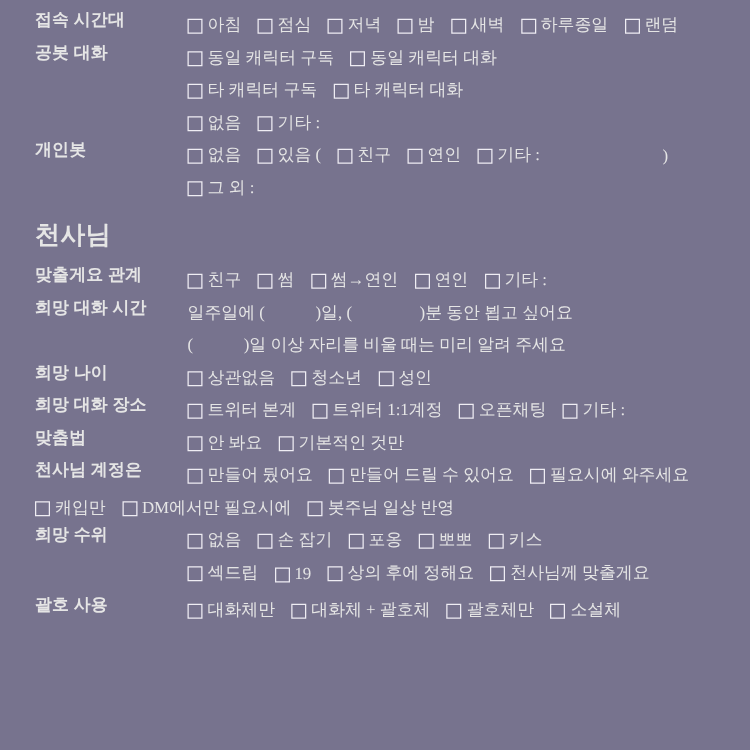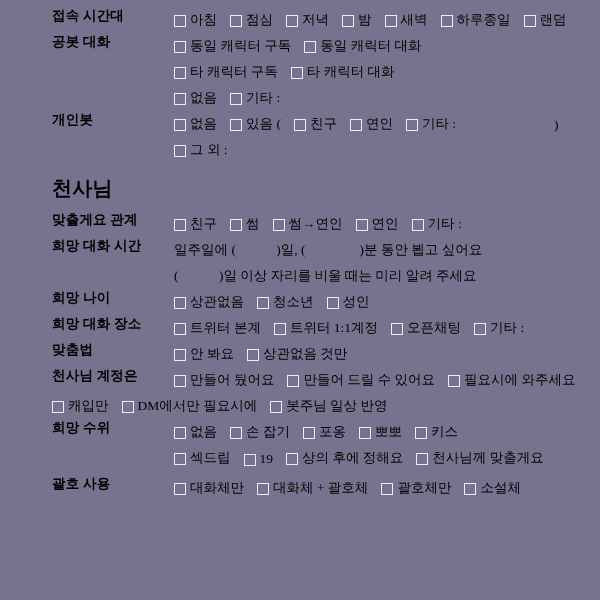--- a/index.html
+++ b/index.html
@@ -1,21 +1,21 @@
 <!DOCTYPE html>
 <html><head>
 <meta charset="utf-8">
 <style>
   html,body{margin:0;padding:0;background:#77738E;}
   .page{
     width:600px;height:600px;box-sizing:border-box;
-    background:#77738E;color:#000000;overflow:hidden;
+    background:#77738E;color:#e5e5e5;overflow:hidden;
     font-family:"Liberation Serif","DejaVu Serif",serif;
     font-size:13.5px;
-    padding:3px 16px 0 52px;
+    padding:3px 16px 0 28px;
   }
   .form{width:100%;}
   .row{display:flex;align-items:flex-start;}
   .row:first-child{margin-top:0;}
   .row:last-child{margin-top:4px;}
   .row-label{
     width:122px;flex:none;font-weight:bold;line-height:26px;
     letter-spacing:.2px;
   }
   .lines{flex:1;min-width:0;}
@@ -81,21 +81,21 @@
       </div>
       <div class="row">
         <div class="row-label">희망 대화 장소</div>
         <div class="lines">
           <div class="line"><span class="option"><span class="cb"></span><span>트위터 본계</span></span><span class="option"><span class="cb"></span><span>트위터 1:1계정</span></span><span class="option"><span class="cb"></span><span>오픈채팅</span></span><span class="option"><span class="cb"></span><span>기타 :</span></span></div>
         </div>
       </div>
       <div class="row">
         <div class="row-label">맞춤법</div>
         <div class="lines">
-          <div class="line"><span class="option"><span class="cb"></span><span>안 봐요</span></span><span class="option"><span class="cb"></span><span>상관없음 것만</span></span></div>
+          <div class="line"><span class="option"><span class="cb"></span><span>안 봐요</span></span><span class="option"><span class="cb"></span><span>기본적인 것만</span></span></div>
         </div>
       </div>
       <div class="row">
         <div class="row-label">천사님 계정은</div>
         <div class="lines">
           <div class="line"><span class="option"><span class="cb"></span><span>만들어 뒀어요</span></span><span class="option"><span class="cb"></span><span>만들어 드릴 수 있어요</span></span><span class="option"><span class="cb"></span><span>필요시에 와주세요</span></span></div>
         </div>
       </div>
       <div class="row">
         <div class="lines">

